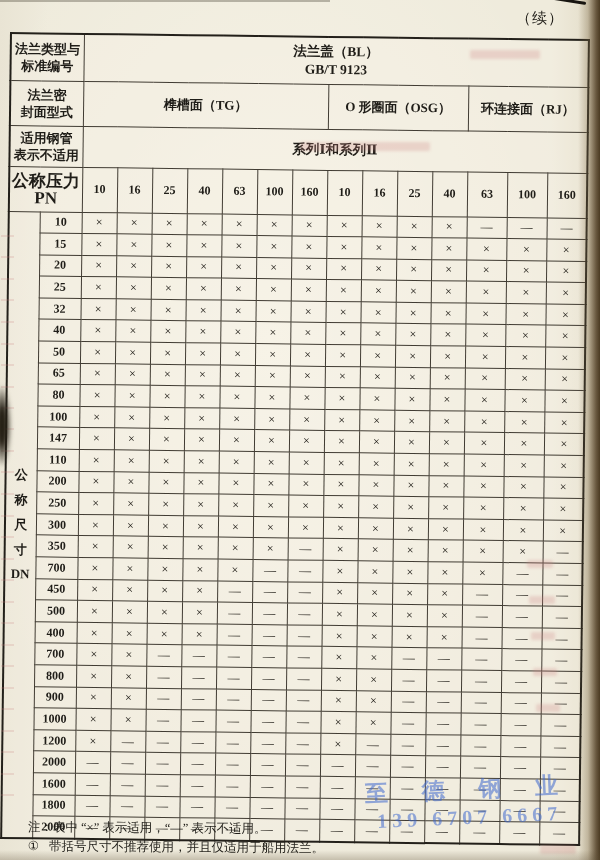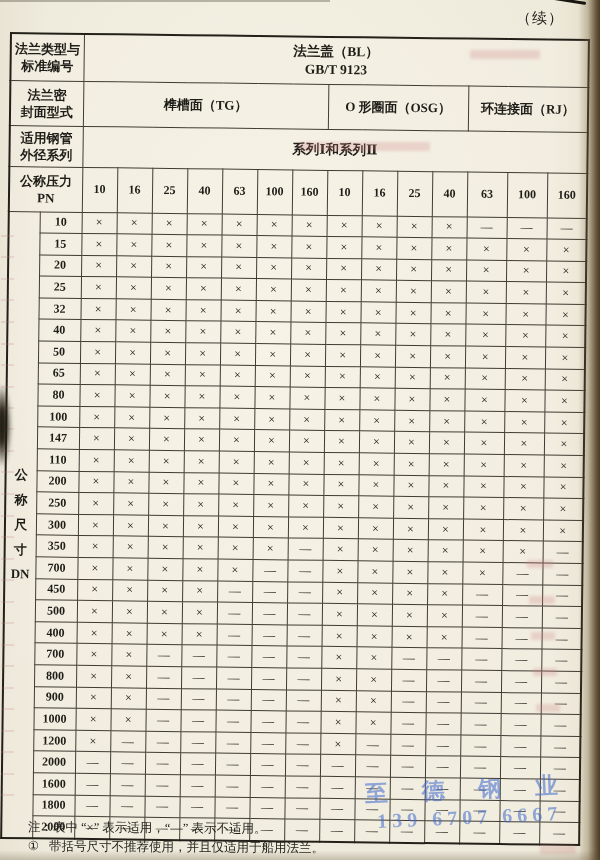--- a/index.html
+++ b/index.html
@@ -29,21 +29,21 @@
   .continued{position:absolute;top:9px;right:36px;font-size:15px;letter-spacing:1px;z-index:2;}
   
   .tbl-wrap{position:absolute;left:10px;top:32px;width:582px;z-index:1;transform:rotate(.7deg);transform-origin:top left;}
   table{border-collapse:collapse;width:578px;table-layout:fixed;background:rgba(246,242,230,.35);}
   td{border:1px solid #413c33;text-align:center;vertical-align:middle;padding:0;overflow:hidden;}
   table{border:2px solid #23201a;}
   .lbl{font-size:13px;font-weight:600;line-height:17px;}
   .val{font-size:13.5px;font-weight:600;line-height:18px;}
   .hface{font-size:13px;font-weight:600;}
   .pn{font-size:12px;font-weight:600;height:44px;}
-  .pnlbl{font-size:13px;font-weight:600;line-height:17px;}
+  .pnlbl{font-size:17px;font-weight:600;line-height:17px;}
   .r1{height:47px;} .r2{height:45px;} .r3{height:41px;}
   .dn{font-size:12px;font-weight:600;height:20.6px;}
   .mk{font-size:12px;height:20.6px;color:#24211b;}
   .vstrip{vertical-align:middle;}
   .vwrap{display:flex;flex-direction:column;align-items:center;justify-content:center;gap:7px;
     font-size:13px;font-weight:600;}
   
   .stamp{position:absolute;left:338px;top:774px;width:262px;z-index:5;pointer-events:none;
     color:rgba(62,103,206,.55);transform:rotate(-2.5deg);text-align:center;}
   .stamp .l1{font-size:23px;font-weight:bold;letter-spacing:14px;white-space:nowrap;}
@@ -109,21 +109,21 @@
       <div>法兰密</div>
       <div>封面型式</div>
     </td>
   <td class="hface" colspan="7">榫槽面（TG）</td>
           <td class="hface" colspan="4">O 形圈面（OSG）</td>
           <td class="hface" colspan="3">环连接面（RJ）</td>
         </tr>
   <tr class="r3">
     <td class="lbl" colspan="2">
       <div>适用钢管</div>
-      <div>外径系列</div>
+      <div>表示不适用</div>
     </td>
     <td class="val" colspan="14">系列Ⅰ和系列Ⅱ</td>
   </tr>
   <tr id="pn-row">
     <td class="pnlbl" colspan="2">
       <div>公称压力</div>
       <div>PN</div>
     </td>
   <td class="pn">10</td>
           <td class="pn">16</td>

